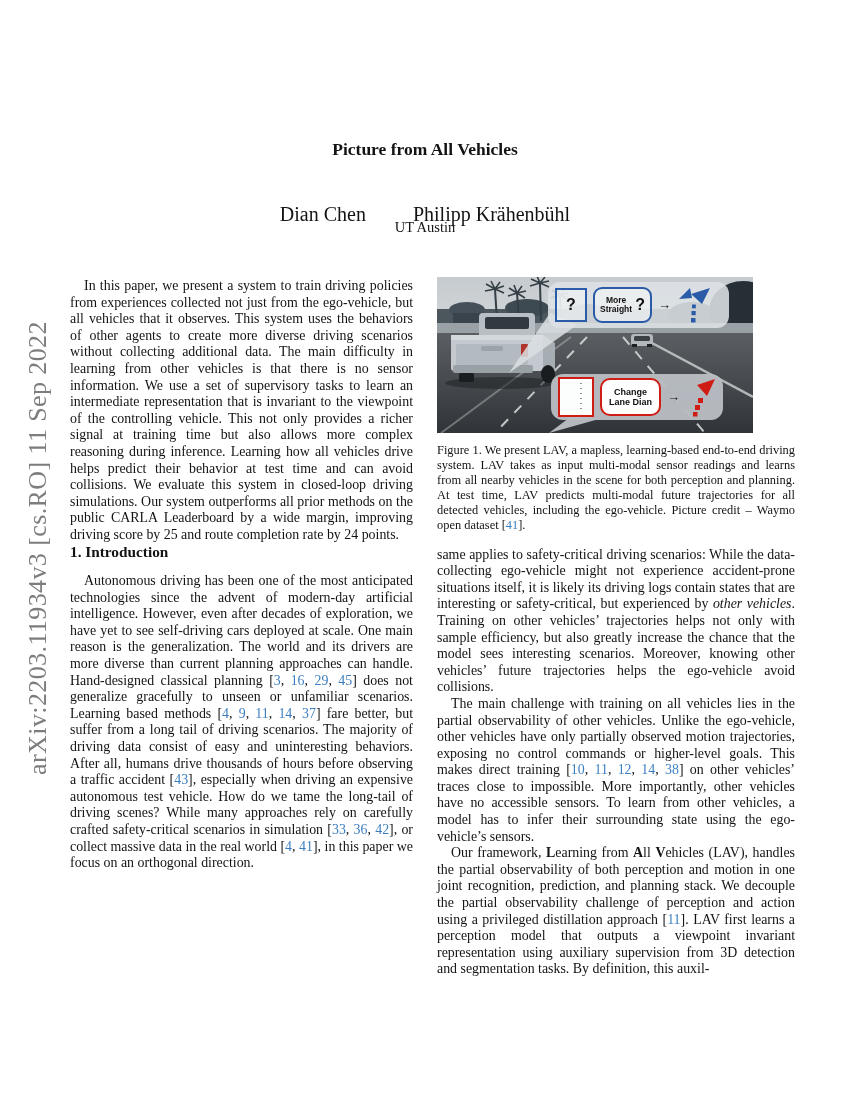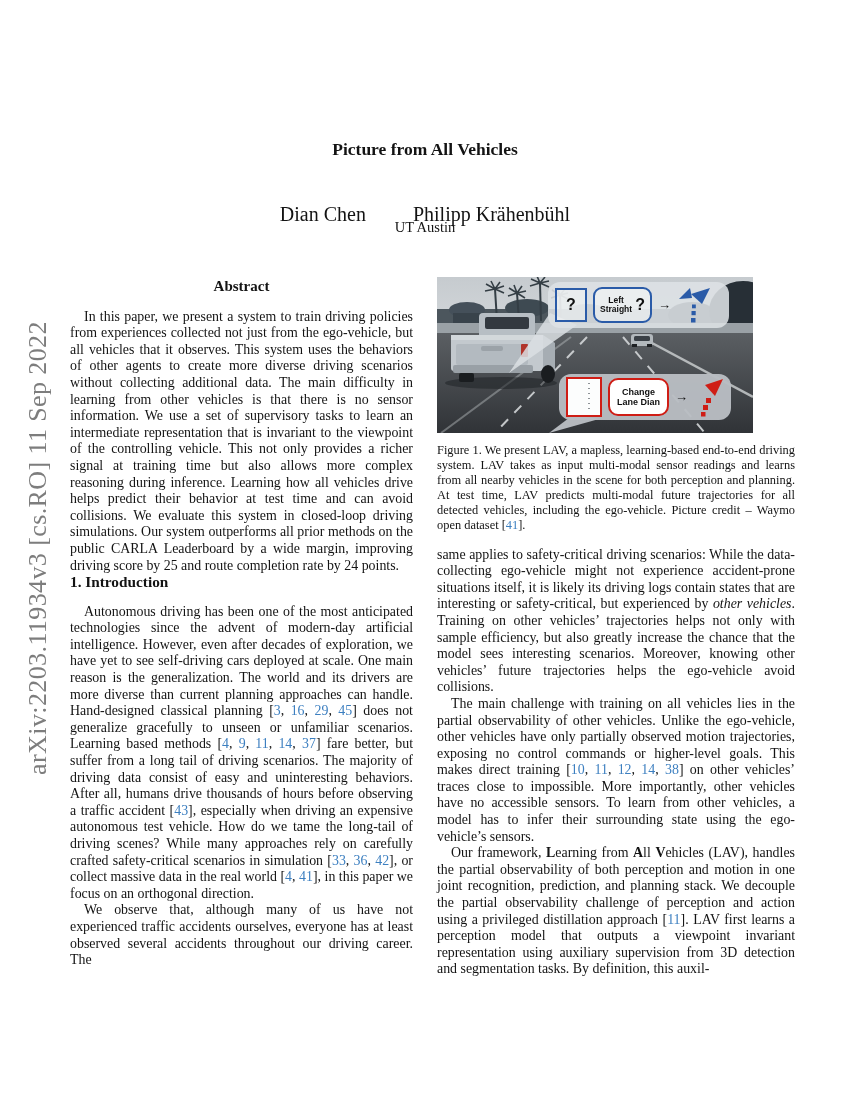--- a/index.html
+++ b/index.html
@@ -71,21 +71,21 @@
     display: flex; align-items: center;
     border-radius: 12px;
     font-family: "Liberation Sans", sans-serif;
   }
   .bubble-top {
     left: 111px; top: 5px; width: 181px; height: 46px;
     background: rgba(221, 225, 229, 0.88);
     padding: 0 7px; gap: 6px;
   }
   .bubble-bottom {
-    left: 122px; top: 97px; width: 172px; height: 46px;
+    left: 114px; top: 97px; width: 172px; height: 46px;
     background: rgba(185, 189, 195, 0.96);
     padding: 0 7px; gap: 6px;
   }
   .q-box {
     width: 32px; height: 34px; flex: none;
     border: 2px solid var(--fig-blue, #2a5ba8);
     background: rgba(247, 249, 250, 0.5);
     display: flex; align-items: center; justify-content: center;
     font-weight: bold; font-size: 16px; color: #101010;
   }
@@ -131,25 +131,23 @@
 <div class="arxiv-banner">arXiv:2203.11934v3  [cs.RO]  11 Sep 2022</div>
 
 <div class="page-title">Picture from All Vehicles</div>
 <div class="authors-row">
   <span class="author">Dian Chen</span>
   <span class="author">Philipp Krähenbühl</span>
 </div>
 <div class="affiliation-row">UT Austin</div>
 
 <div class="col col-left">
-  <div class="abstract-heading">Abstract</div>
   <p class="abstract-text">In this paper, we present a system to train driving policies from experiences collected not just from the ego-vehicle, but all vehicles that it observes. This system uses the behaviors of other agents to create more diverse driving scenarios without collecting additional data. The main difficulty in learning from other vehicles is that there is no sensor information. We use a set of supervisory tasks to learn an intermediate representation that is invariant to the viewpoint of the controlling vehicle. This not only provides a richer signal at training time but also allows more complex reasoning during inference. Learning how all vehicles drive helps predict their behavior at test time and can avoid collisions. We evaluate this system in closed-loop driving simulations. Our system outperforms all prior methods on the public CARLA Leaderboard by a wide margin, improving driving score by 25 and route completion rate by 24 points.</p>
   <div class="section-heading">1. Introduction</div>
   <p class="body-par"><span>Autonomous driving has been one of the most anticipated technologies since the advent of modern-day artificial intelligence. However, even after decades of exploration, we have yet to see self-driving cars deployed at scale. One main reason is the generalization. The world and its drivers are more diverse than current planning approaches can handle. Hand-designed classical planning [</span><span class="seg-cite">3</span><span>, </span><span class="seg-cite">16</span><span>, </span><span class="seg-cite">29</span><span>, </span><span class="seg-cite">45</span><span>] does not generalize gracefully to unseen or unfamiliar scenarios. Learning based methods [</span><span class="seg-cite">4</span><span>, </span><span class="seg-cite">9</span><span>, </span><span class="seg-cite">11</span><span>, </span><span class="seg-cite">14</span><span>, </span><span class="seg-cite">37</span><span>] fare better, but suffer from a long tail of driving scenarios. The majority of driving data consist of easy and uninteresting behaviors. After all, humans drive thousands of hours before observing a traffic accident [</span><span class="seg-cite">43</span><span>], especially when driving an expensive autonomous test vehicle. How do we tame the long-tail of driving scenes? While many approaches rely on carefully crafted safety-critical scenarios in simulation [</span><span class="seg-cite">33</span><span>, </span><span class="seg-cite">36</span><span>, </span><span class="seg-cite">42</span><span>], or collect massive data in the real world [</span><span class="seg-cite">4</span><span>, </span><span class="seg-cite">41</span><span>], in this paper we focus on an orthogonal direction.</span></p>
-  <p class="body-par"><span>We observe that, although many of us have not experienced traffic accidents ourselves, everyone has at least observed several accidents throughout our driving career. The</span></p>
 </div>
 
 <div class="col col-right">
   <div class="figure-block">
     <div class="photo">
 
       <svg class="scene" width="316" height="156" viewBox="0 0 316 156">
         <defs>
           <linearGradient id="sky" x1="0" y1="0" x2="0" y2="1">
             <stop offset="0" stop-color="#c6cbcf"></stop>
@@ -223,21 +221,21 @@
         <polygon points="113,36 140,48 72,96" fill="rgba(219,223,227,0.85)"></polygon>
         <polygon points="136,138 162,142 112,156" fill="rgba(185,189,195,0.96)"></polygon>
       </svg>
 
       <div class="bubble bubble-top">
         <div class="q-box">
           <span>?</span>
         </div>
         <div class="route-box">
           <div class="route-lines">
-            <div>Left</div>
+            <div>More</div>
             <div>Straight</div>
           </div>
           <span class="route-q">?</span>
         </div>
         <span class="arrow-glyph">→</span>
         <svg class="traj-icon" width="34" height="40" viewBox="0 0 34 40">
           <g fill="#2a5ba8">
             <rect x="14" y="33" width="4.5" height="4.5"></rect>
             <rect x="14.5" y="26" width="4.2" height="4.2"></rect>
             <rect x="15" y="19.5" width="3.8" height="3.8"></rect>

